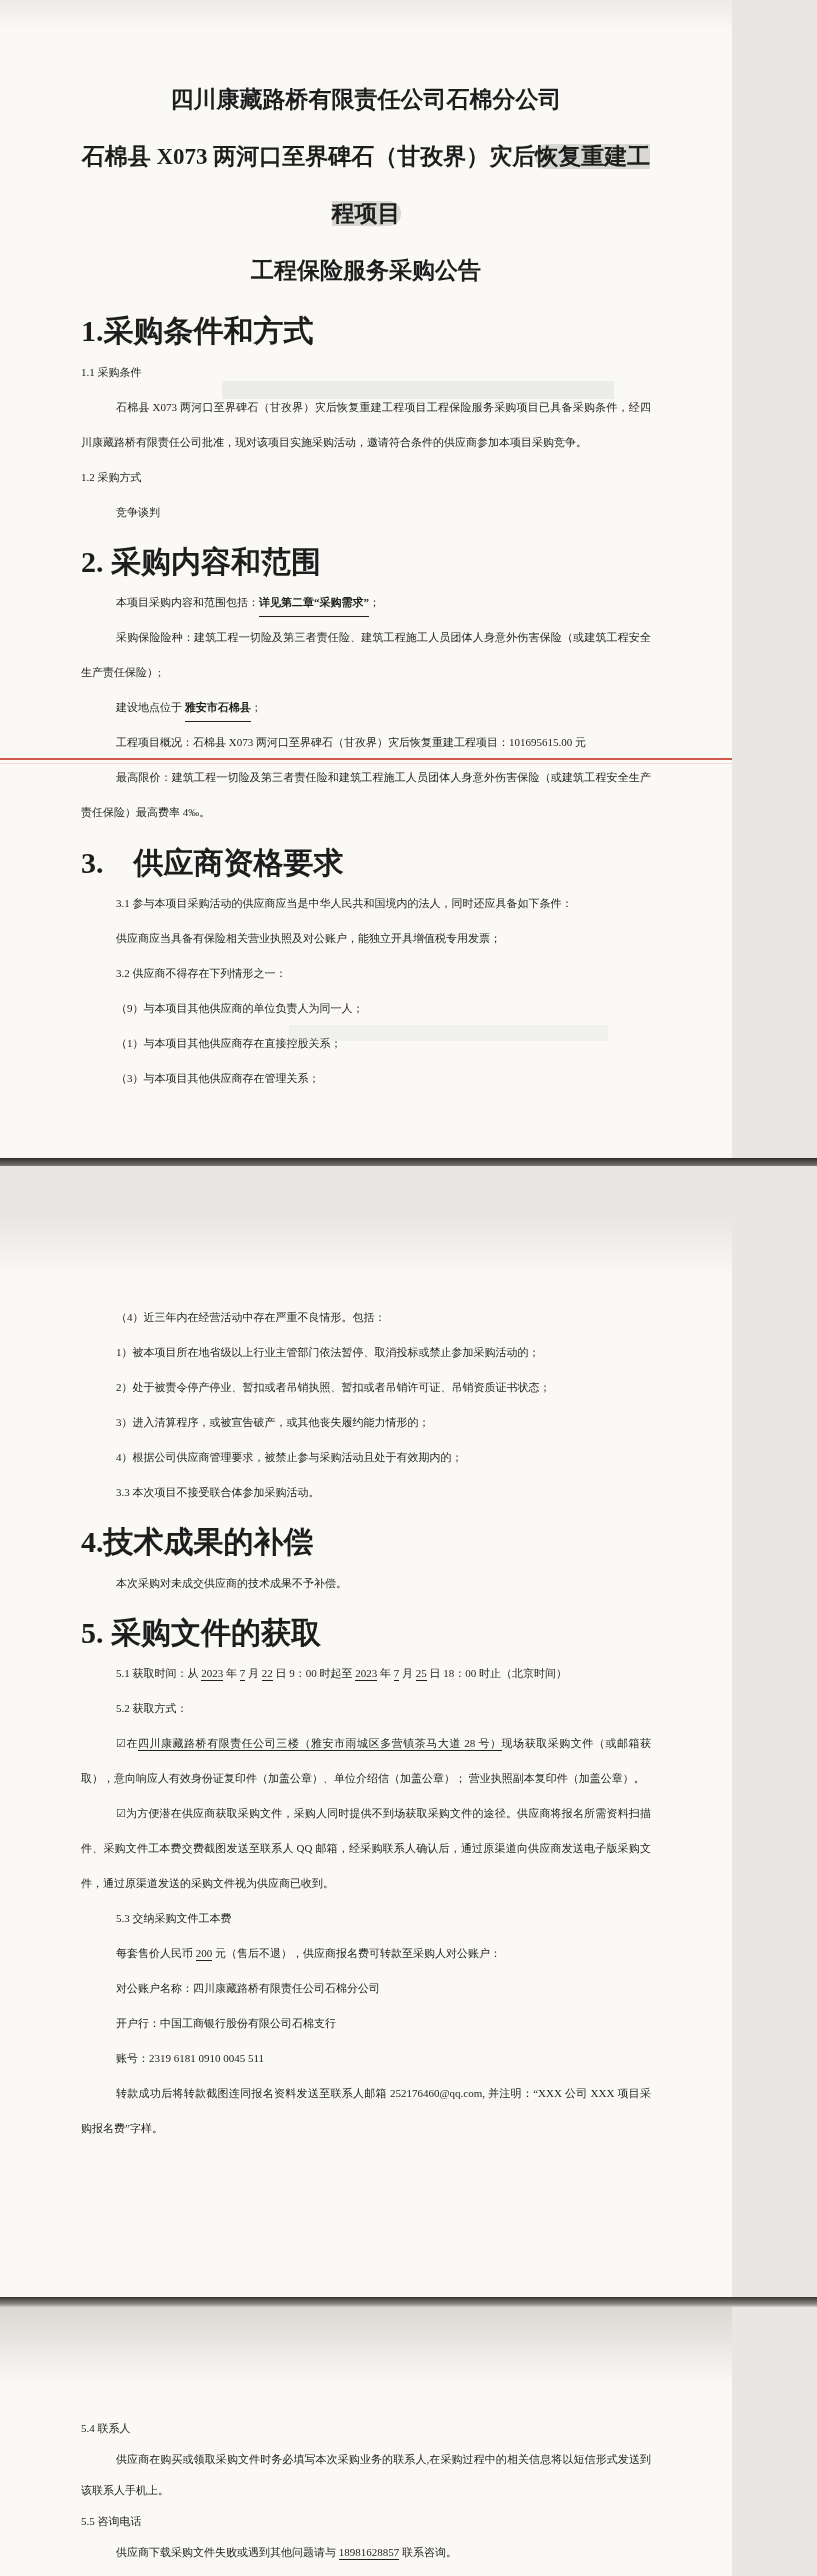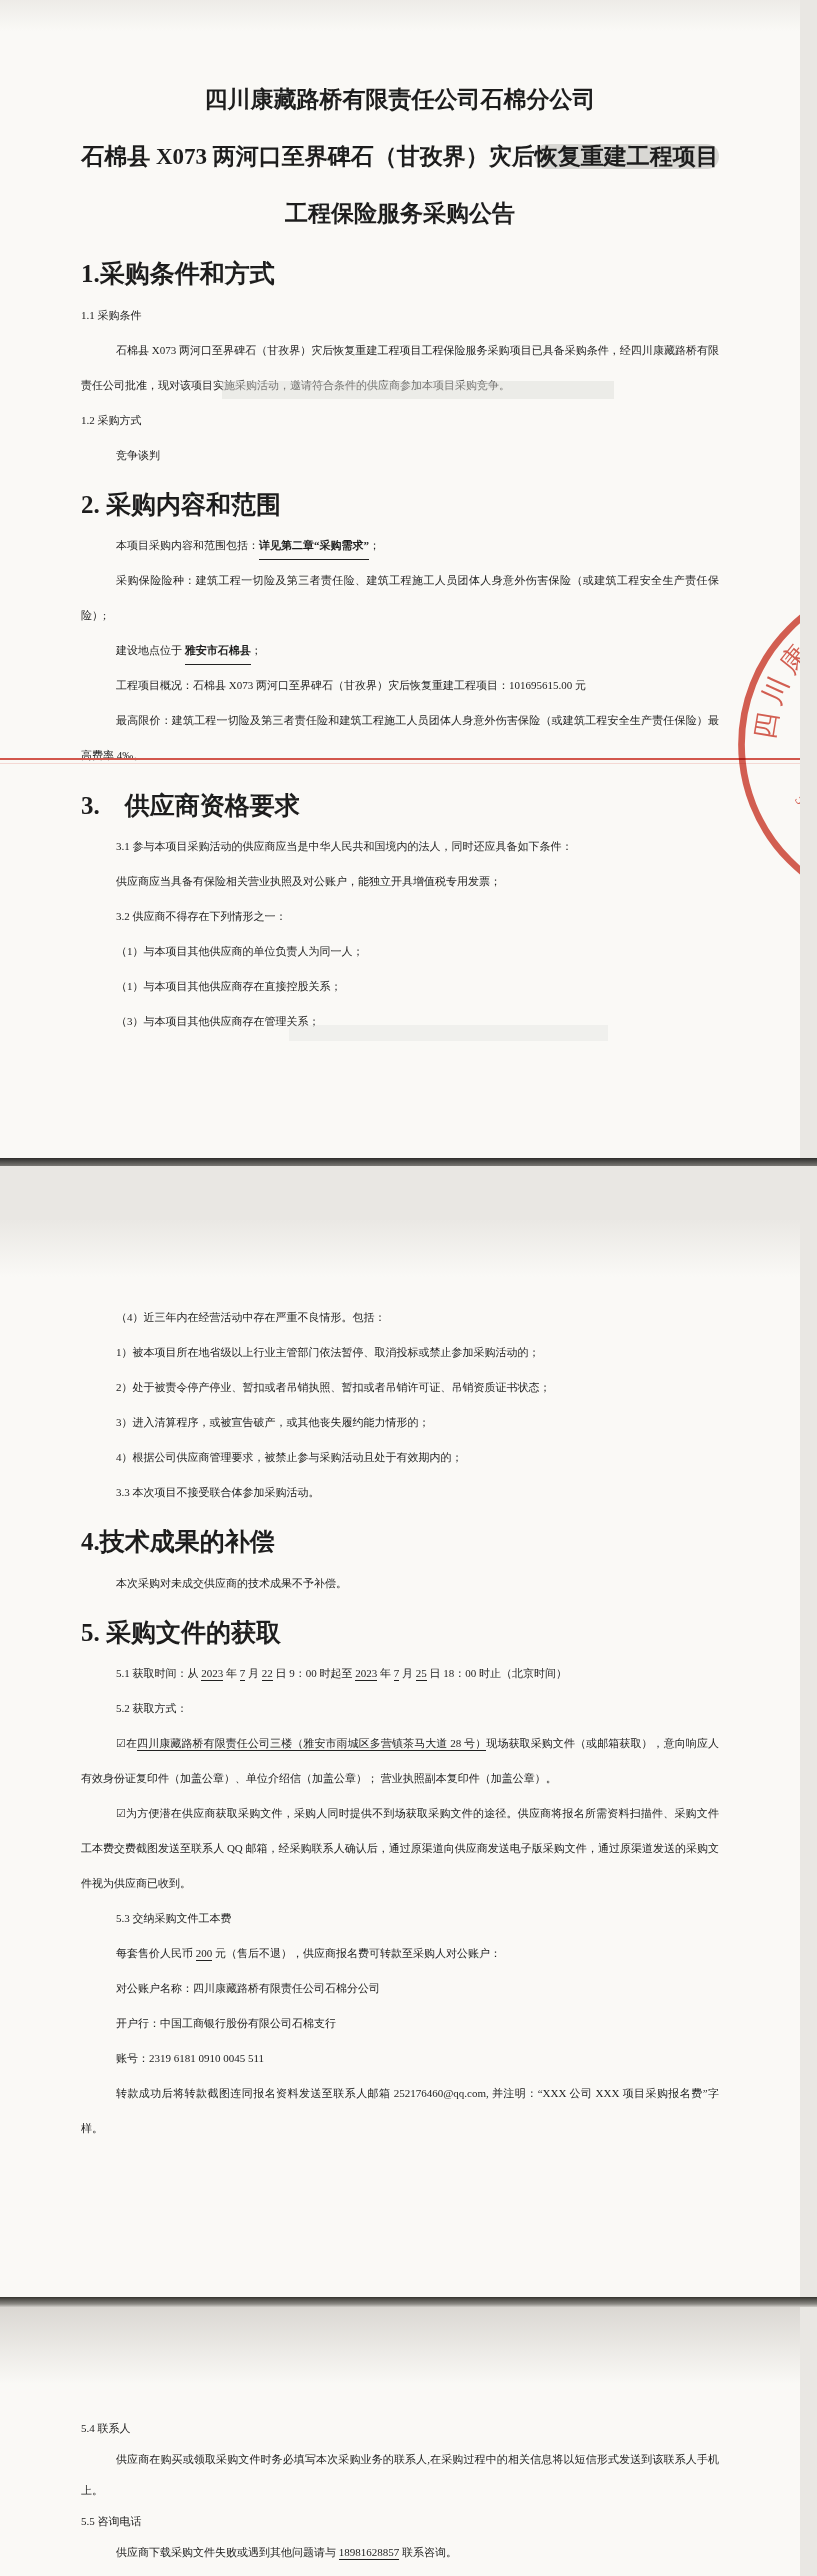--- a/index.html
+++ b/index.html
@@ -3,40 +3,40 @@
 <meta charset="utf-8">
 <style>
   html,body{margin:0;padding:0;}
   body{
     width:818px;height:3468px;position:relative;
     background:#e9e7e3;
     font-family:"Liberation Serif","DejaVu Serif",serif;
     color:#1d1d1d;
   }
   .page{
-    position:absolute;left:0;width:800px;
+    position:absolute;left:0;width:732px;
     background:#faf9f6;
     overflow:hidden;
     box-sizing:border-box;
     padding:0 81px 0 81px;
   }
   #p1{top:0;height:1158px;padding-top:71px;}
   #p2{top:1220px;height:1130px;padding-top:80px;font-family:Liberation Serif, serif;}
   #p3{top:2307px;height:1161px;padding-top:106px;}
   .sep{position:absolute;left:0;width:818px;}
   #sep1{top:1158px;height:8.2px;background:linear-gradient(#2e2d2b,#7a7874);}
   #sep2{top:2297px;height:10.3px;background:linear-gradient(#35342f,#8b8984 70%,#cfcdc8);}
   .topshade{position:absolute;left:0;top:0;width:100%;height:77px;
     background:linear-gradient(#dad7d2,rgba(218,215,210,0));pointer-events:none;}
   #p1 .topshade{height:31px;opacity:.4;}
   #p2 .topshade{height:57px;opacity:.5;}
 
   .title{font-size:23px;font-weight:bold;text-align:center;line-height:57px;margin:0;}
   .hl{background:#d9d8d4;border-radius:12px;}
-  .h1{font-size:25px;font-weight:bold;line-height:37px;margin:13.4px 0 5.2px 0;}
+  .h1{font-size:30px;font-weight:bold;line-height:37px;margin:13.4px 0 5.2px 0;}
   .p{font-size:11px;line-height:35px;margin:0;text-align:justify;}
   .ind{text-indent:35px;}
   #p3 .p{line-height:31px;}
   .u{border-bottom:1.5px solid #222;padding-bottom:0.5px;}
   .ub{border-bottom:1.5px solid #222;padding-bottom:8px;font-weight:bold;}
 
   .redline{position:absolute;left:0;top:758px;width:818px;height:1.5px;background:#d2574c;}
   .redline2{position:absolute;left:0;top:763px;width:818px;height:1px;background:#f2cfcb;opacity:.8;}
 
   .stamp{position:absolute;mix-blend-mode:multiply;opacity:.88;pointer-events:none;}
@@ -65,21 +65,21 @@
   <p class="p ind"><span>本项目采购内容和范围包括：</span><span class="ub">详见第二章“采购需求”</span><span>；</span></p>
   <p class="p ind">采购保险险种：建筑工程一切险及第三者责任险、建筑工程施工人员团体人身意外伤害保险（或建筑工程安全生产责任保险）;</p>
   <p class="p ind"><span>建设地点位于 </span><span class="ub">雅安市石棉县</span><span>；</span></p>
   <p class="p ind">工程项目概况：石棉县 X073 两河口至界碑石（甘孜界）灾后恢复重建工程项目：101695615.00 元</p>
   <p class="p ind">最高限价：建筑工程一切险及第三者责任险和建筑工程施工人员团体人身意外伤害保险（或建筑工程安全生产责任保险）最高费率 4‰。</p>
 
   <p class="h1">3.　供应商资格要求</p>
   <p class="p ind">3.1 参与本项目采购活动的供应商应当是中华人民共和国境内的法人，同时还应具备如下条件：</p>
   <p class="p ind">供应商应当具备有保险相关营业执照及对公账户，能独立开具增值税专用发票；</p>
   <p class="p ind">3.2 供应商不得存在下列情形之一：</p>
-  <p class="p ind">（1）与本项目其他供应商的单位负责人为同一人；</p>
+  <p class="p ind">（9）与本项目其他供应商的单位负责人为同一人；</p>
   <p class="p ind">（1）与本项目其他供应商存在直接控股关系；</p>
   <p class="p ind">（3）与本项目其他供应商存在管理关系；</p>
 
   <div class="redline"></div>
   <div class="redline2"></div>
   <div class="noise" style="left:222px;top:381px;width:392px;height:17.5px;"></div>
   <div class="noise" style="left:289px;top:1025px;width:319px;height:15.5px;opacity:.3;"></div>
 
   <svg class="stamp" style="left:725px;top:564px;" width="361" height="361" viewBox="0 0 700 700">
     <circle class="ring" cx="350" cy="350" r="318" stroke-width="13"></circle>

